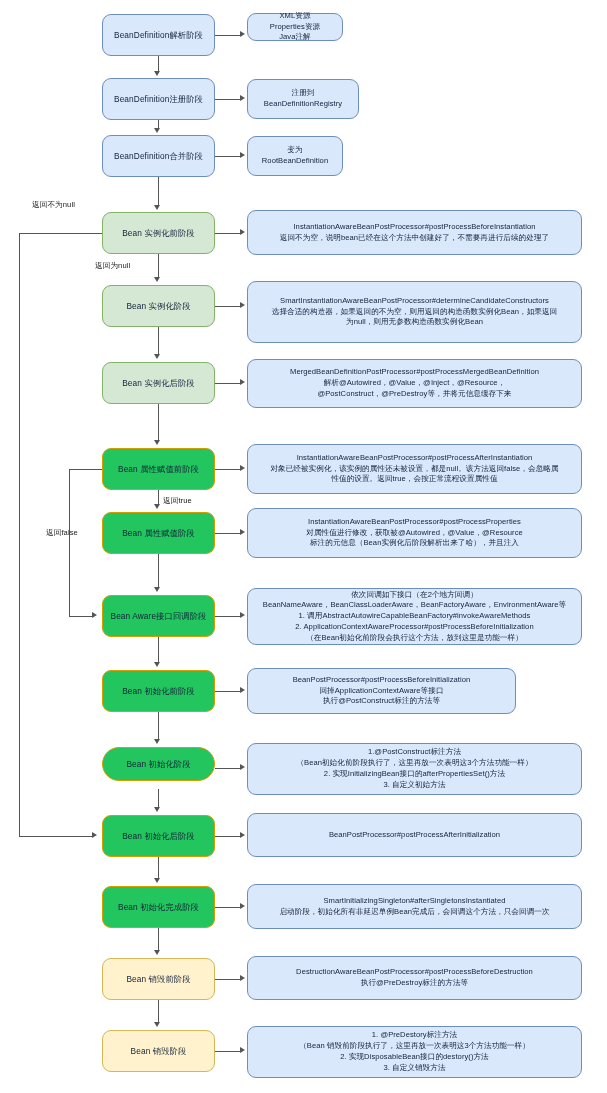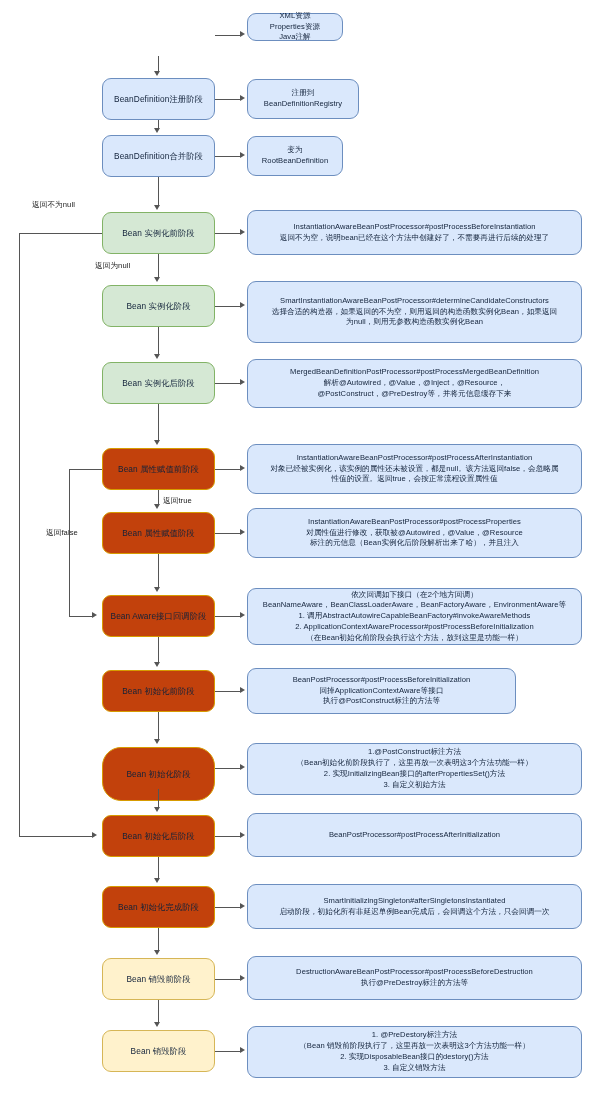--- a/index.html
+++ b/index.html
@@ -26,21 +26,21 @@
     border:1px solid #6c8ebf;
     background:#dae8fc;
     color:#12223a;
     font-size:8.3px;
     line-height:1.32;
     padding:2px 4px;
     letter-spacing:.1px;
   }
   .node.blue  {background:#dae8fc;border-color:#6c8ebf;}
   .node.green {background:#d5e8d4;border-color:#82b366;}
-  .node.orange{background:#c2410c;border-color:#d79b00;}
+  .node.orange{background:#22c55e;border-color:#d79b00;}
   .node.yellow{background:#fff2cc;border-color:#d6b656;}
 
   .desc{
     position:absolute;
     box-sizing:border-box;
     display:flex;
     align-items:center;
     justify-content:center;
     text-align:center;
     border-radius:9px;
@@ -79,30 +79,31 @@
     color:#1a1a1a;
     white-space:nowrap;
     letter-spacing:.1px;
   }
 </style>
 </head>
 <body>
 
 <div id="canvas">
 
+  <div class="node blue" style="left:102px;top:14px;width:113px;height:42px;">BeanDefinition解析阶段</div>
   <div class="node blue" style="left:102px;top:78px;width:113px;height:42px;">BeanDefinition注册阶段</div>
   <div class="node green" style="left:102px;top:212px;width:113px;height:42px;">Bean 实例化前阶段</div>
   <div class="node blue" style="left:102px;top:135px;width:113px;height:42px;">BeanDefinition合并阶段</div>
   <div class="node green" style="left:102px;top:285px;width:113px;height:42px;">Bean 实例化阶段</div>
   <div class="node green" style="left:102px;top:362px;width:113px;height:42px;">Bean 实例化后阶段</div>
   <div class="node orange" style="left:102px;top:448px;width:113px;height:42px;">Bean 属性赋值前阶段</div>
   <div class="node orange" style="left:102px;top:512px;width:113px;height:42px;">Bean 属性赋值阶段</div>
   <div class="node orange" style="left:102px;top:595px;width:113px;height:42px;">Bean Aware接口回调阶段</div>
   <div class="node orange" style="left:102px;top:670px;width:113px;height:42px;">Bean 初始化前阶段</div>
-  <div class="node orange" style="left:102px;top:747px;width:113px;height:54px;border-radius:19px;">Bean 初始化阶段</div>
+  <div class="node orange" style="left:102px;top:747px;width:113px;height:34px;border-radius:19px;">Bean 初始化阶段</div>
   <div class="node orange" style="left:102px;top:815px;width:113px;height:42px;">Bean 初始化后阶段</div>
   <div class="node orange" style="left:102px;top:886px;width:113px;height:42px;">Bean 初始化完成阶段</div>
   <div class="node yellow" style="left:102px;top:958px;width:113px;height:42px;">Bean 销毁前阶段</div>
   <div class="node yellow" style="left:102px;top:1030px;width:113px;height:42px;">Bean 销毁阶段</div>
 
   <div class="desc" style="left:247px;top:13px;width:96px;height:28px;">XML资源
 Properties资源
 Java注解</div>
   <div class="desc" style="left:247px;top:79px;width:112px;height:40px;">注册到
 BeanDefinitionRegistry</div>

